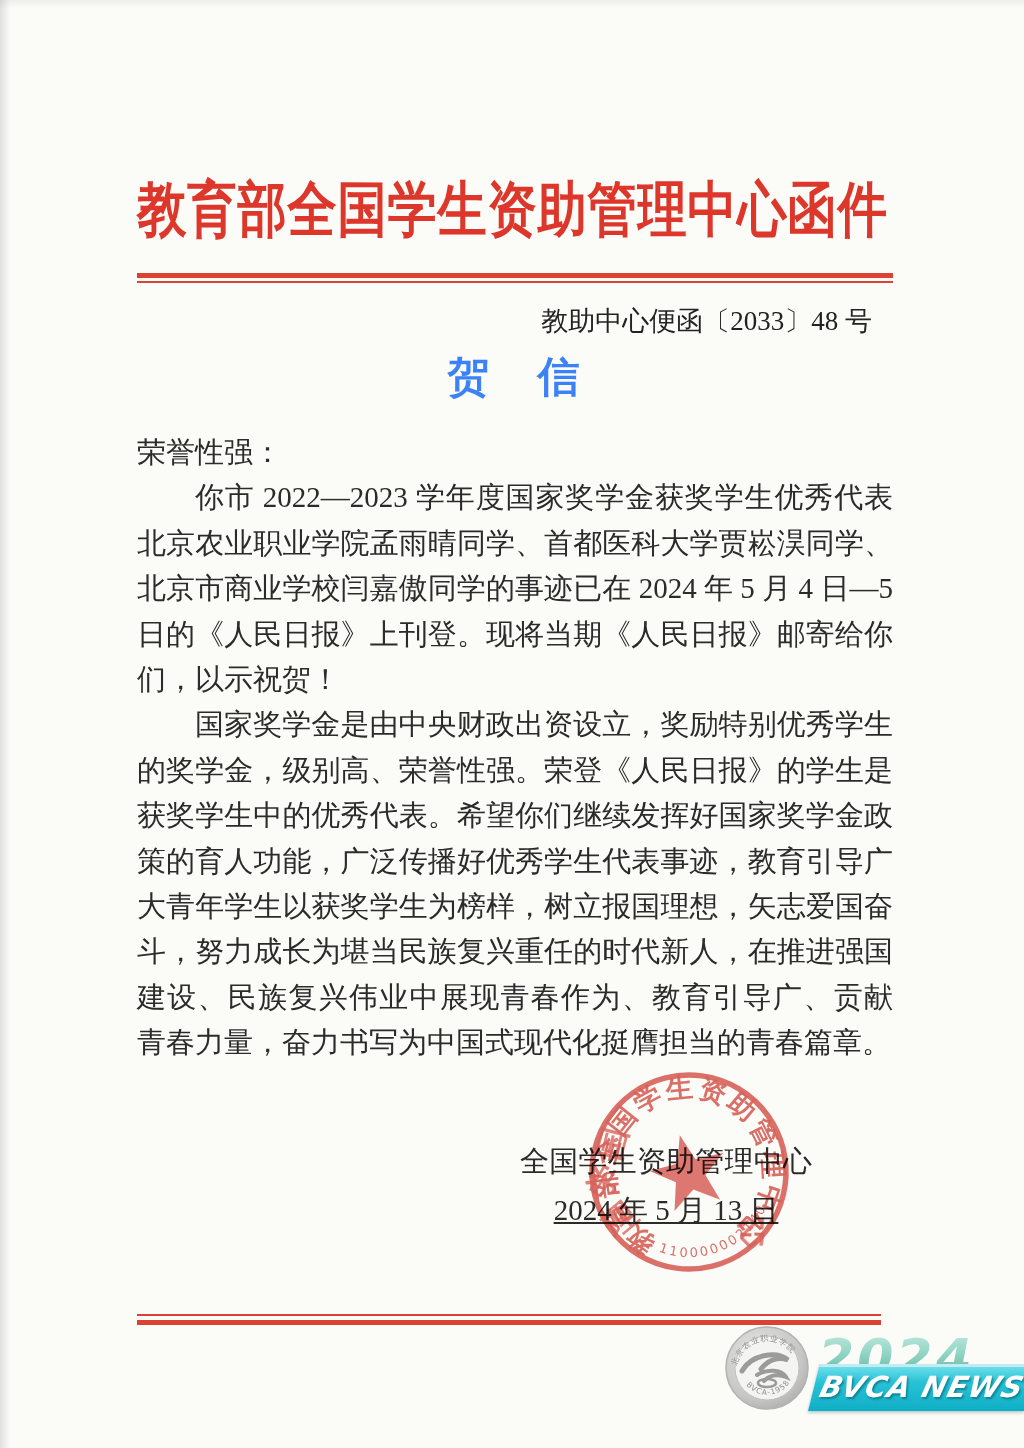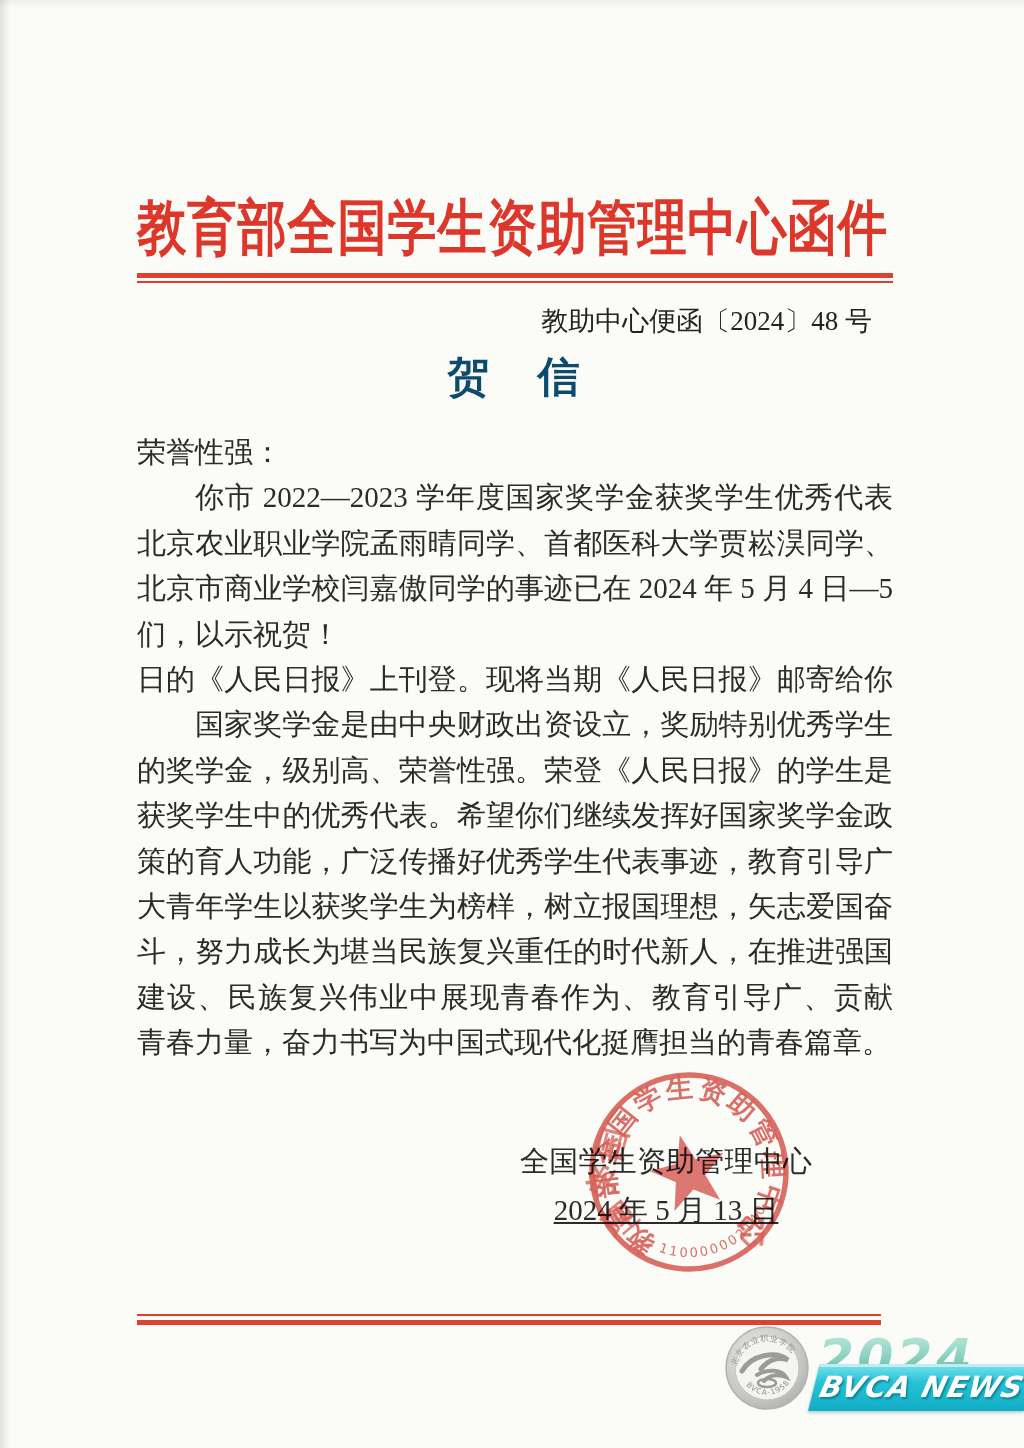--- a/index.html
+++ b/index.html
@@ -8,34 +8,34 @@
     background:#fbfbf8;
     font-family:"Liberation Serif","DejaVu Serif",serif;
     color:#2b2b2b;
   }
   .edge-left{position:absolute;left:0;top:0;width:10px;height:100%;
     background:linear-gradient(90deg,rgba(110,110,110,.20),rgba(110,110,110,0));}
   .edge-top{position:absolute;left:0;top:0;width:100%;height:8px;
     background:linear-gradient(180deg,rgba(120,120,120,.10),rgba(120,120,120,0));}
 
   
-  .header-title{position:absolute;top:188px;left:0;width:1024px;text-align:center;
+  .header-title{position:absolute;top:170px;left:0;width:1024px;text-align:center;
     color:#dc372a;font-weight:bold;font-size:60px;letter-spacing:1px;white-space:nowrap;}
   .header-title .squeeze{display:inline-block;transform:scaleX(.82);transform-origin:center;}
   .rule{position:absolute;background:#dc4234;}
   .rt-thick{left:137px;top:273px;width:756px;height:5px;}
   .rt-thin {left:137px;top:281px;width:756px;height:2px;}
   .rb-thin {left:137px;top:1314px;width:744px;height:2px;}
   .rb-thick{left:137px;top:1320px;width:744px;height:5px;}
 
   .doc-number{position:absolute;top:304px;right:152px;font-size:27px;line-height:34px;
     white-space:nowrap;color:#222;}
 
   .letter-title{position:absolute;top:349px;left:137px;width:756px;text-align:center;
-    font-size:42px;font-weight:bold;letter-spacing:3px;color:#0c4a6e;}
+    font-size:42px;font-weight:bold;letter-spacing:3px;color:#3b82f6;}
 
   
   .body-lines{position:absolute;left:137px;top:430px;width:756px;font-size:29px;color:#2b2b2b;}
   .bline{height:45.4px;line-height:45.4px;overflow:visible;}
   .bline.ind{text-indent:58px;}
   .bline.jst{text-align:justify;text-align-last:justify;}
 
   
   .signature-block{position:absolute;right:212px;top:1144px;width:292px;}
   .sig-name{font-size:29px;line-height:34px;text-align:justify;text-align-last:justify;}
@@ -70,31 +70,31 @@
 
 <div class="edge-left"></div>
 <div class="edge-top"></div>
 
 <div class="header-title">
   <span class="squeeze">教育部全国学生资助管理中心函件</span>
 </div>
 <div class="rule rt-thick"></div>
 <div class="rule rt-thin"></div>
 
-<div class="doc-number">教助中心便函〔2024〕48 号</div>
+<div class="doc-number">教助中心便函〔2033〕48 号</div>
 
 <div class="letter-title">贺　信</div>
 
 <div class="body-lines">
     <div class="bline">荣誉性强：</div>
     <div class="bline ind jst">你市 2022—2023 学年度国家奖学金获奖学生优秀代表</div>
     <div class="bline jst">北京农业职业学院孟雨晴同学、首都医科大学贾崧淏同学、</div>
     <div class="bline jst">北京市商业学校闫嘉傲同学的事迹已在 2024 年 5 月 4 日—5</div>
+    <div class="bline jst">日的《人民日报》上刊登。现将当期《人民日报》邮寄给你</div>
     <div class="bline">们，以示祝贺！</div>
-    <div class="bline jst">日的《人民日报》上刊登。现将当期《人民日报》邮寄给你</div>
     <div class="bline ind jst">国家奖学金是由中央财政出资设立，奖励特别优秀学生</div>
     <div class="bline jst">的奖学金，级别高、荣誉性强。荣登《人民日报》的学生是</div>
     <div class="bline jst">获奖学生中的优秀代表。希望你们继续发挥好国家奖学金政</div>
     <div class="bline jst">策的育人功能，广泛传播好优秀学生代表事迹，教育引导广</div>
     <div class="bline jst">大青年学生以获奖学生为榜样，树立报国理想，矢志爱国奋</div>
     <div class="bline jst">斗，努力成长为堪当民族复兴重任的时代新人，在推进强国</div>
     <div class="bline jst">建设、民族复兴伟业中展现青春作为、教育引导广、贡献</div>
     <div class="bline">青春力量，奋力书写为中国式现代化挺膺担当的青春篇章。</div>
   </div>
 

